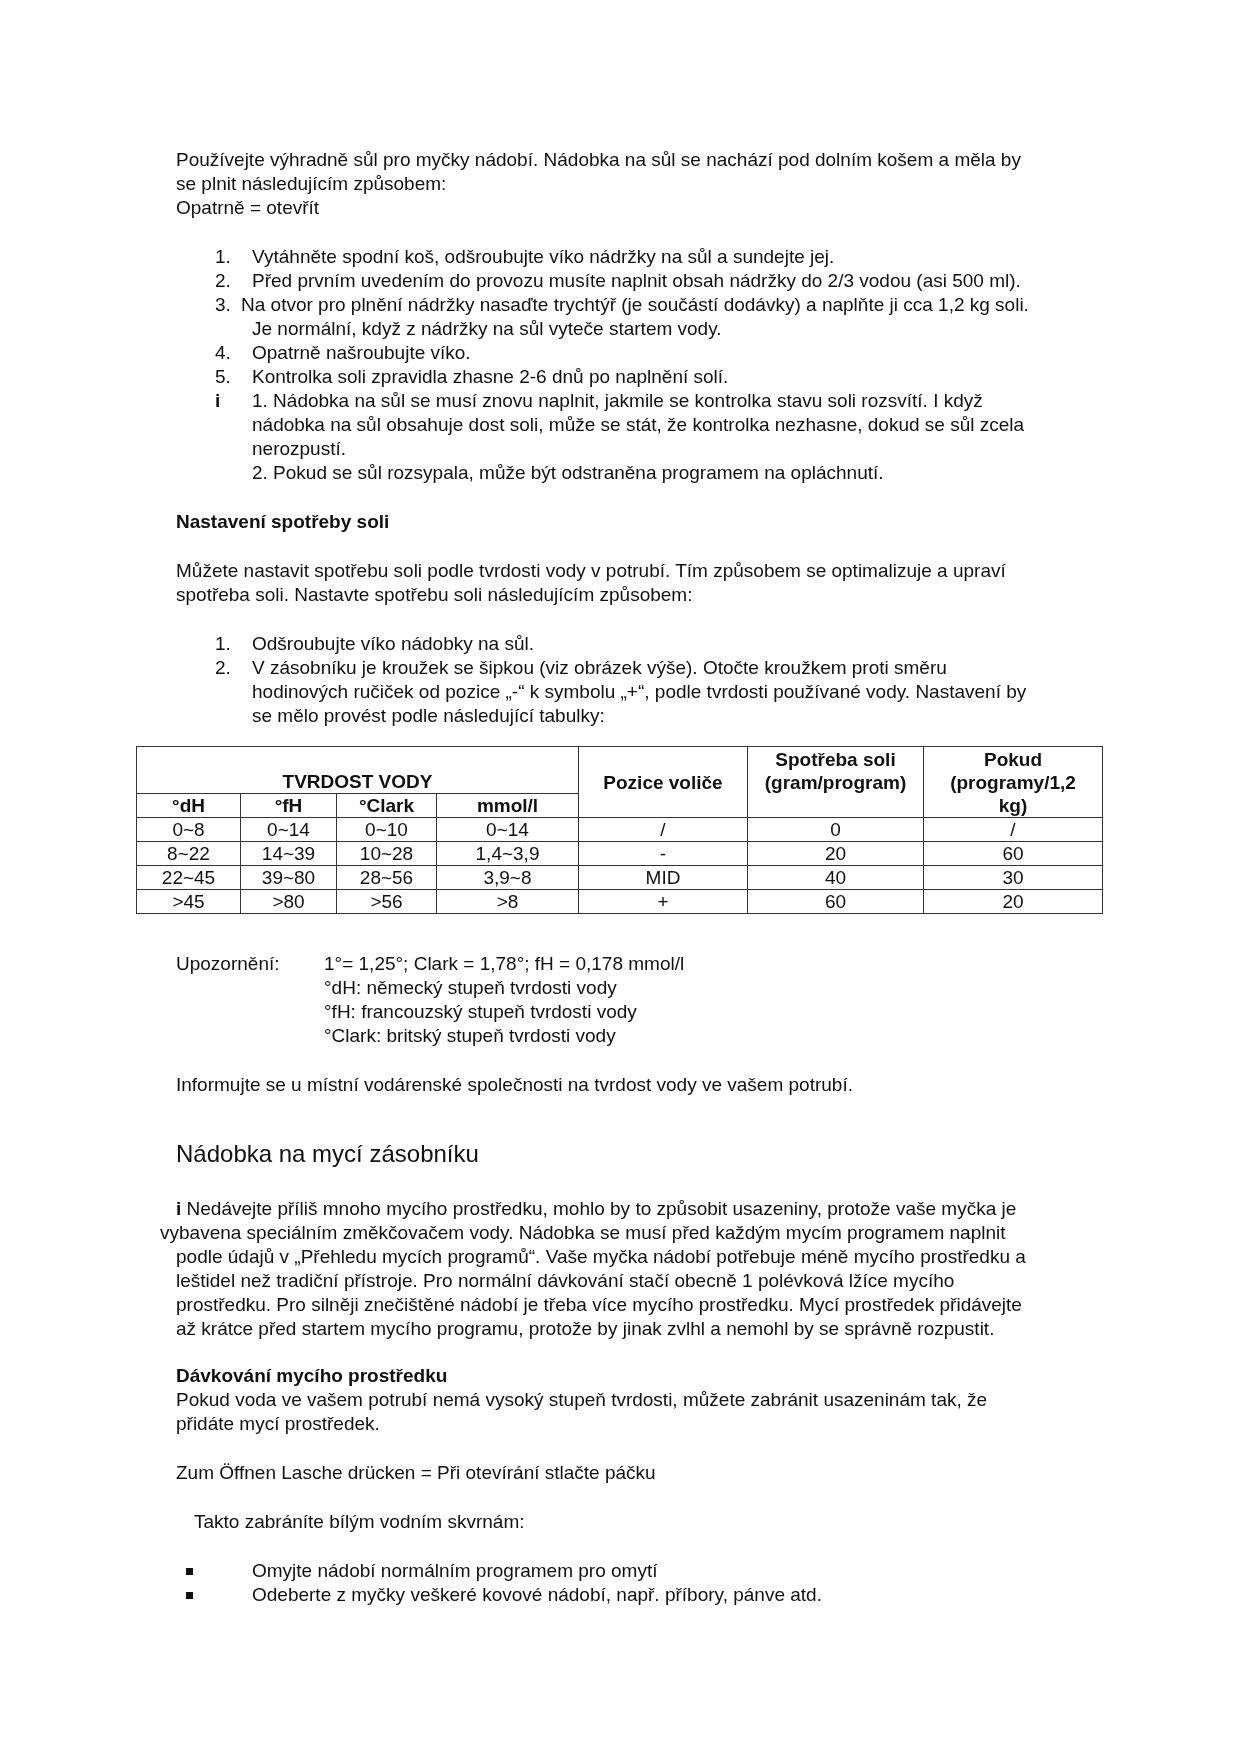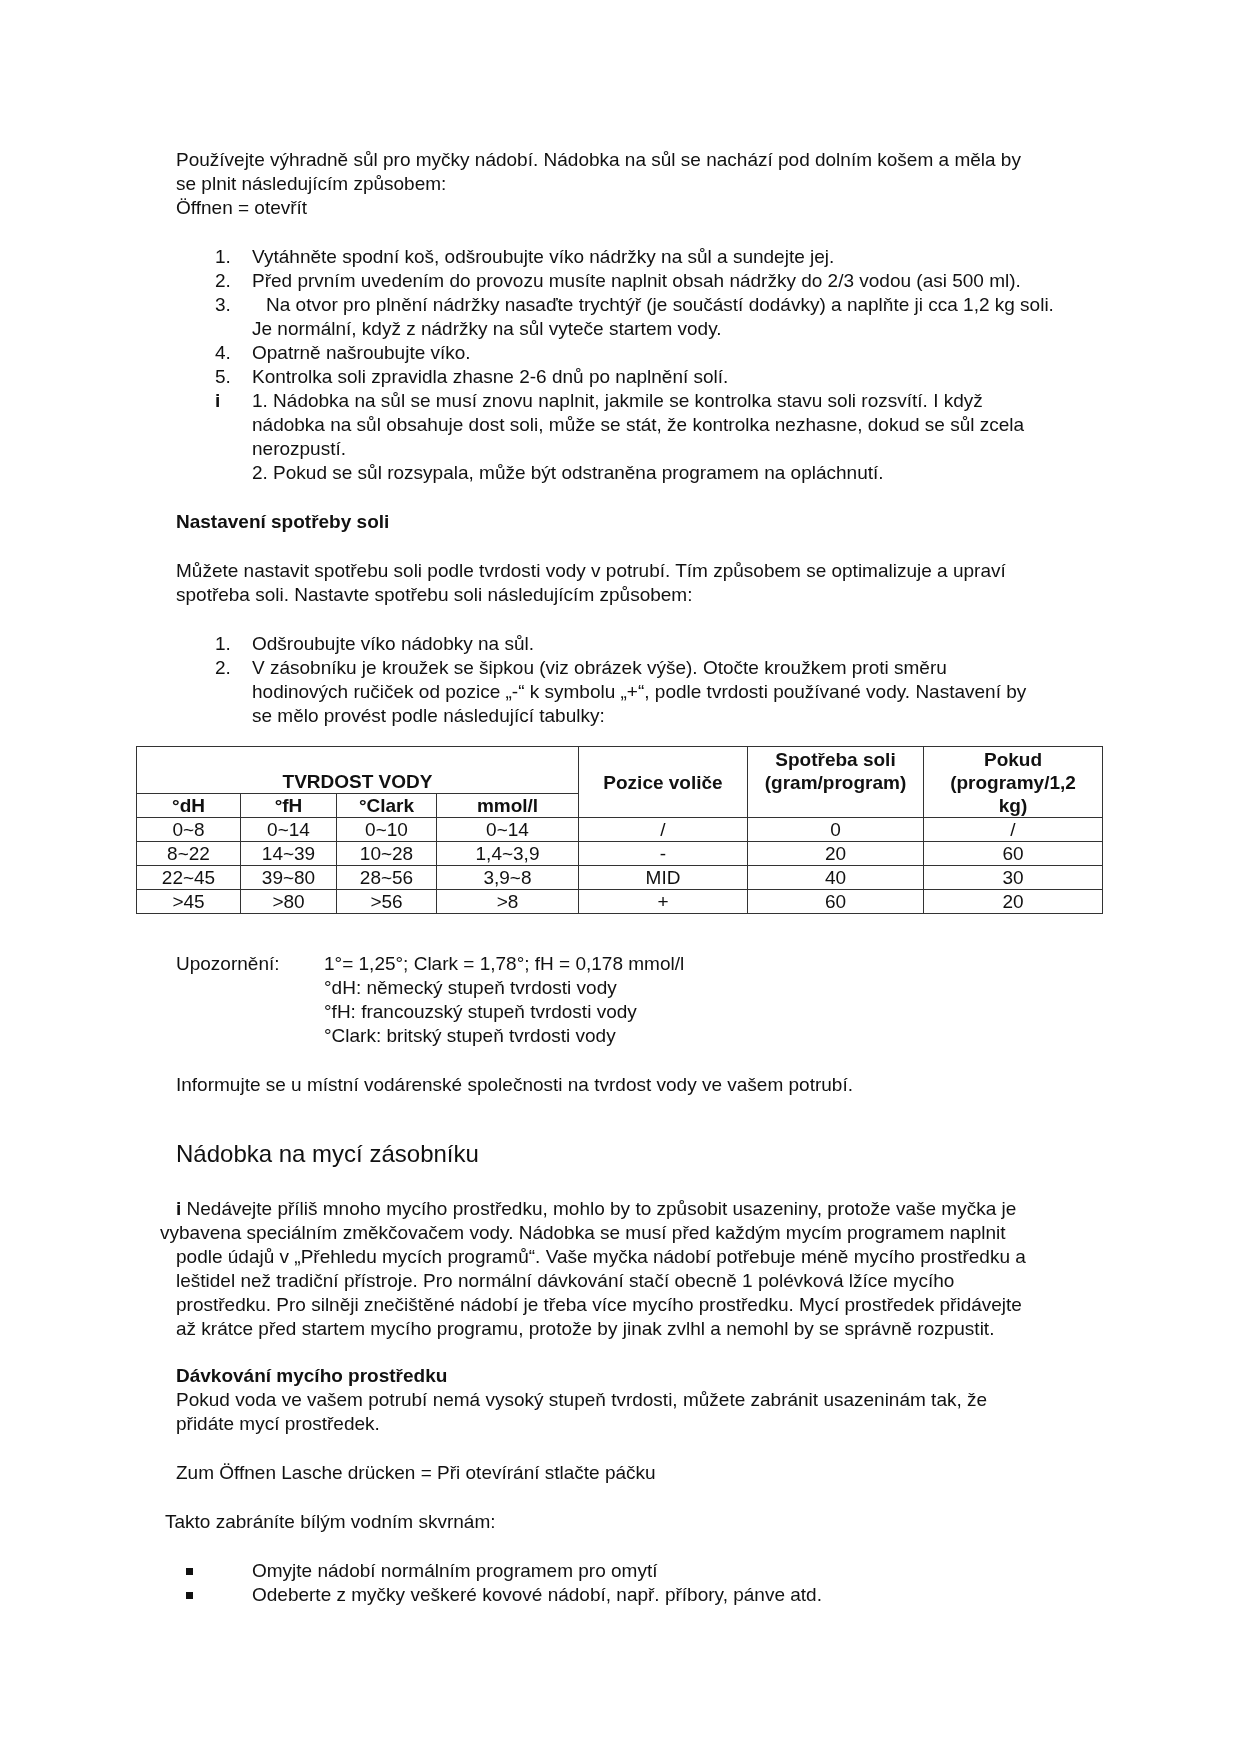--- a/index.html
+++ b/index.html
@@ -15,29 +15,29 @@
                height: 23px; text-align: center; font-weight: normal; }
   table.hard th { font-weight: bold; }
   .th-left { text-align: center; }
   .bullet { position: absolute; width: 7px; height: 7px; background: #111; }
 </style>
 </head>
 <body>
 
 <div class="abs" style="left:147px;top:148px">Používejte výhradně sůl pro myčky nádobí. Nádobka na sůl se nachází pod dolním košem a měla by</div>
 <div class="abs" style="left:147px;top:172px">se plnit následujícím způsobem:</div>
-<div class="abs" style="left:147px;top:196px">Öffnen = otevřít</div>
+<div class="abs" style="left:147px;top:196px">Opatrně = otevřít</div>
 
 <div>
   <div class="abs" style="left:186px;top:245px">1.</div>
   <div class="abs" style="left:223px;top:245px">Vytáhněte spodní koš, odšroubujte víko nádržky na sůl a sundejte jej.</div>
   <div class="abs" style="left:186px;top:269px">2.</div>
   <div class="abs" style="left:223px;top:269px">Před prvním uvedením do provozu musíte naplnit obsah nádržky do 2/3 vodou (asi 500 ml).</div>
   <div class="abs" style="left:186px;top:293px">3.</div>
-  <div class="abs" style="left:237px;top:293px">Na otvor pro plnění nádržky nasaďte trychtýř (je součástí dodávky) a naplňte ji cca 1,2 kg soli.</div>
+  <div class="abs" style="left:212px;top:293px">Na otvor pro plnění nádržky nasaďte trychtýř (je součástí dodávky) a naplňte ji cca 1,2 kg soli.</div>
   <div class="abs" style="left:223px;top:317px">Je normální, když z nádržky na sůl vyteče startem vody.</div>
   <div class="abs" style="left:186px;top:341px">4.</div>
   <div class="abs" style="left:223px;top:341px">Opatrně našroubujte víko.</div>
   <div class="abs" style="left:186px;top:365px">5.</div>
   <div class="abs" style="left:223px;top:365px">Kontrolka soli zpravidla zhasne 2-6 dnů po naplnění solí.</div>
 </div>
 
 <div class="abs bold" style="left:186px;top:389px">i</div>
 <div class="abs" style="left:223px;top:389px">1. Nádobka na sůl se musí znovu naplnit, jakmile se kontrolka stavu soli rozsvítí. I když</div>
 <div class="abs" style="left:223px;top:413px">nádobka na sůl obsahuje dost soli, může se stát, že kontrolka nezhasne, dokud se sůl zcela</div>
@@ -142,18 +142,18 @@
 <div class="abs" style="left:147px;top:1269px">leštidel než tradiční přístroje. Pro normální dávkování stačí obecně 1 polévková lžíce mycího</div>
 <div class="abs" style="left:147px;top:1293px">prostředku. Pro silněji znečištěné nádobí je třeba více mycího prostředku. Mycí prostředek přidávejte</div>
 <div class="abs" style="left:147px;top:1317px">až krátce před startem mycího programu, protože by jinak zvlhl a nemohl by se správně rozpustit.</div>
 
 <div class="abs bold" style="left:147px;top:1364px">Dávkování mycího prostředku</div>
 <div class="abs" style="left:147px;top:1388px">Pokud voda ve vašem potrubí nemá vysoký stupeň tvrdosti, můžete zabránit usazeninám tak, že</div>
 <div class="abs" style="left:147px;top:1412px">přidáte mycí prostředek.</div>
 
 <div class="abs" style="left:147px;top:1461px">Zum Öffnen Lasche drücken = Při otevírání stlačte páčku</div>
 
-<div class="abs" style="left:136px;top:1510px">Takto zabráníte bílým vodním skvrnám:</div>
+<div class="abs" style="left:165px;top:1510px">Takto zabráníte bílým vodním skvrnám:</div>
 
 <div class="bullet" style="left:186px;top:1568px"></div>
 <div class="abs" style="left:223px;top:1559px">Omyjte nádobí normálním programem pro omytí</div>
 <div class="bullet" style="left:186px;top:1592px"></div>
 <div class="abs" style="left:223px;top:1583px">Odeberte z myčky veškeré kovové nádobí, např. příbory, pánve atd.</div>
 
 </body></html>

